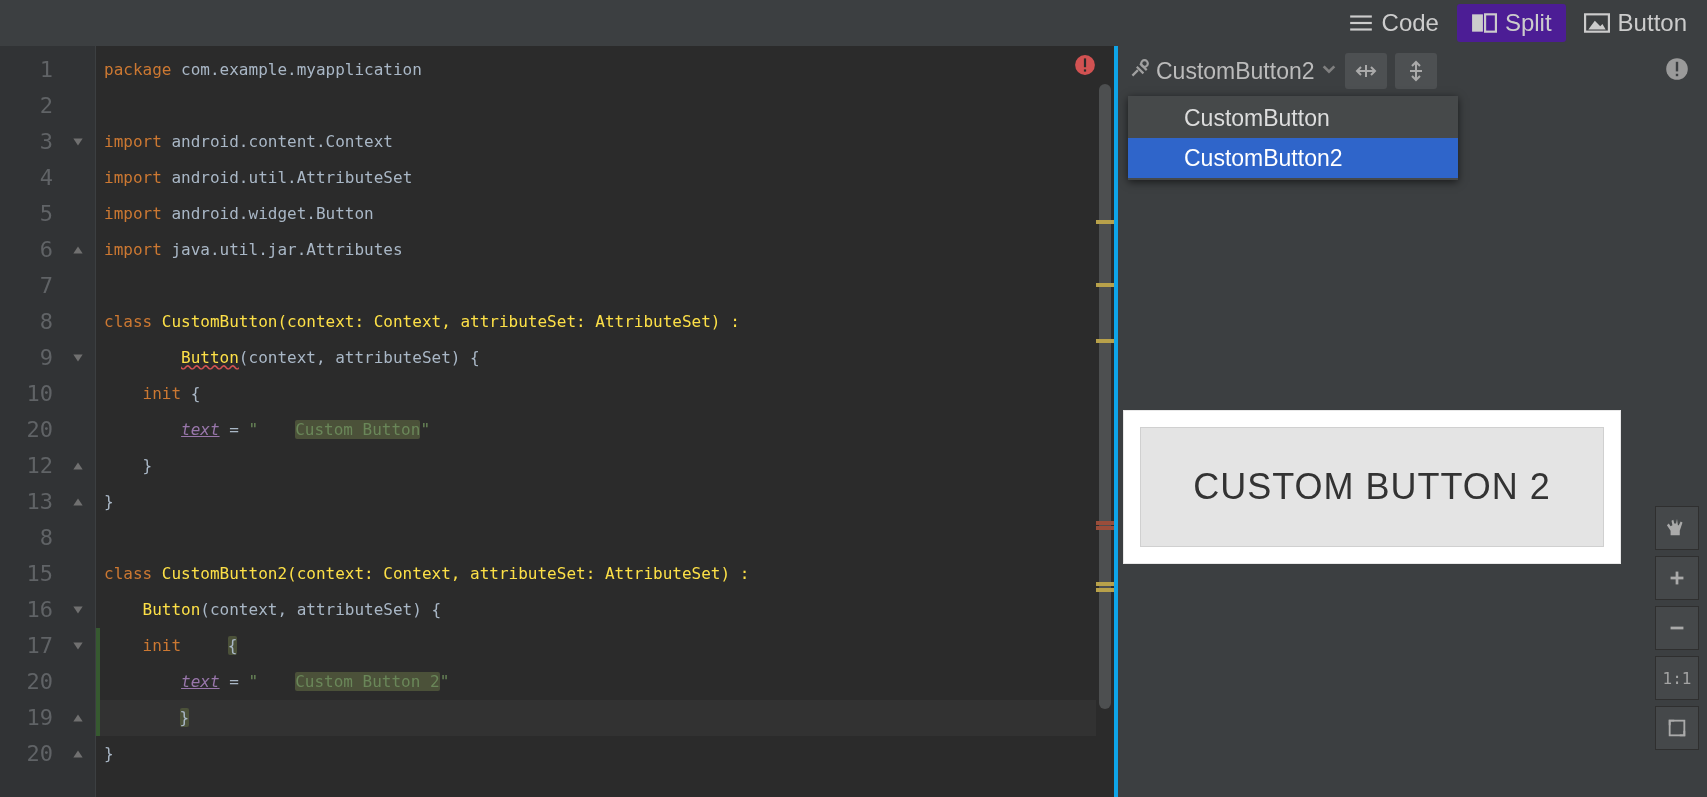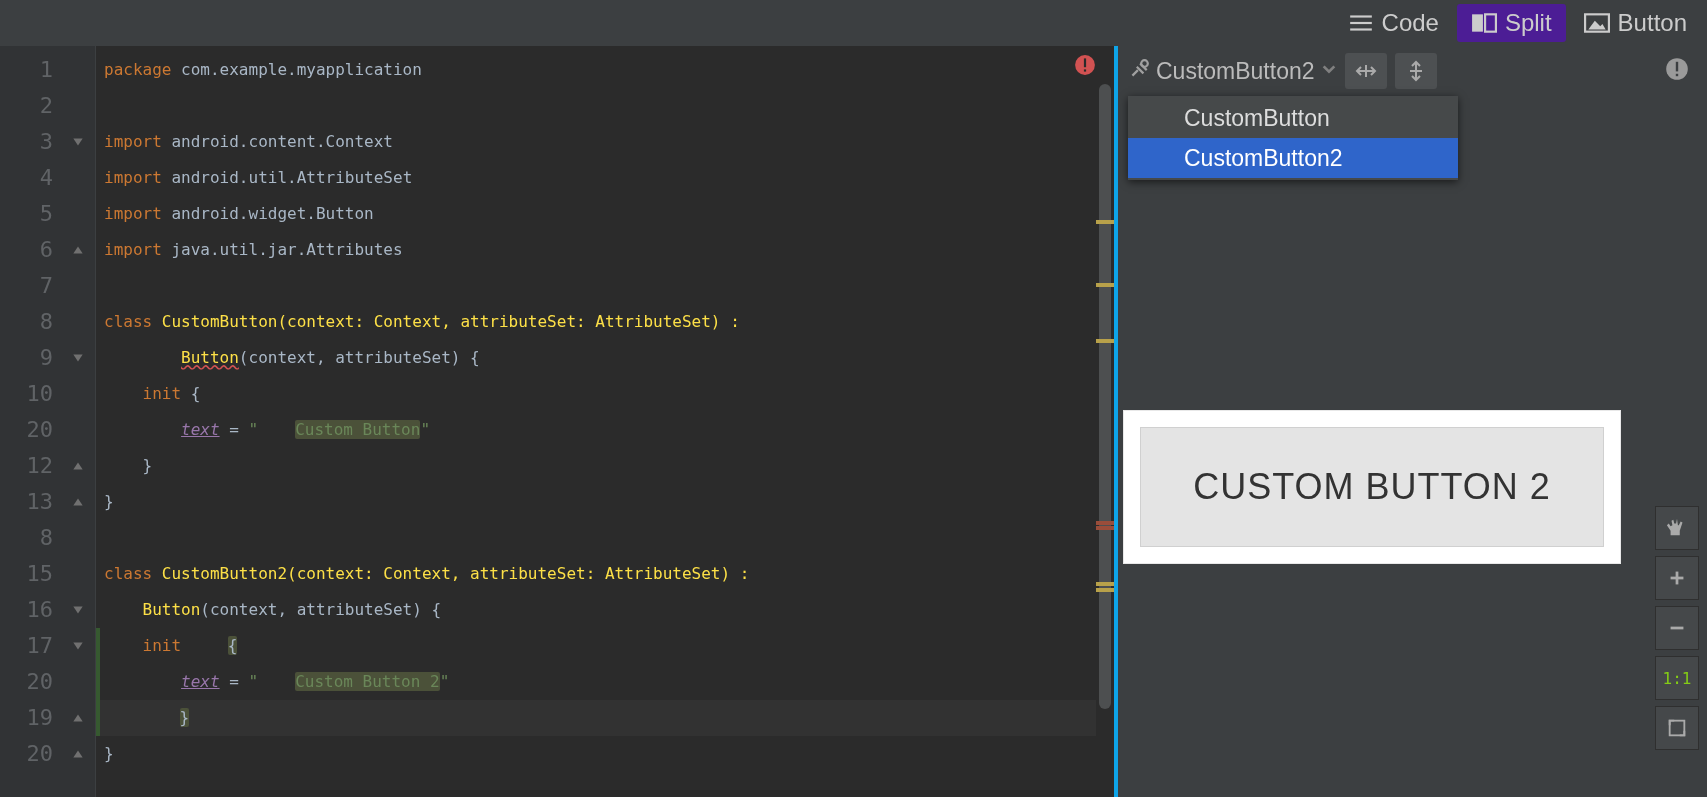--- a/index.html
+++ b/index.html
@@ -165,21 +165,21 @@
     color:#333;
     letter-spacing:1px;
   }
 
   .side-tools {
     position:absolute;
     right:8px;
     top: 460px;
     display:flex; flex-direction:column; gap:6px;
   }
-  .stool { width:44px; height:44px; background:#45484a; border:1px solid #2f2f2f; display:flex; align-items:center; justify-content:center; color:#84cc16; font-size:16px;}
+  .stool { width:44px; height:44px; background:#45484a; border:1px solid #2f2f2f; display:flex; align-items:center; justify-content:center; color:#a3a3a3; font-size:16px;}
   .stool svg{width:22px;height:22px;}
 </style>
 </head>
 <body>
 
 <div class="top-bar">
   <div class="view-btn">
     <svg width="26" height="20" viewBox="0 0 24 18" fill="none" stroke="#ccc" stroke-width="2">
         <line x1="2" y1="3" x2="22" y2="3"></line>
         <line x1="2" y1="9" x2="22" y2="9"></line>

